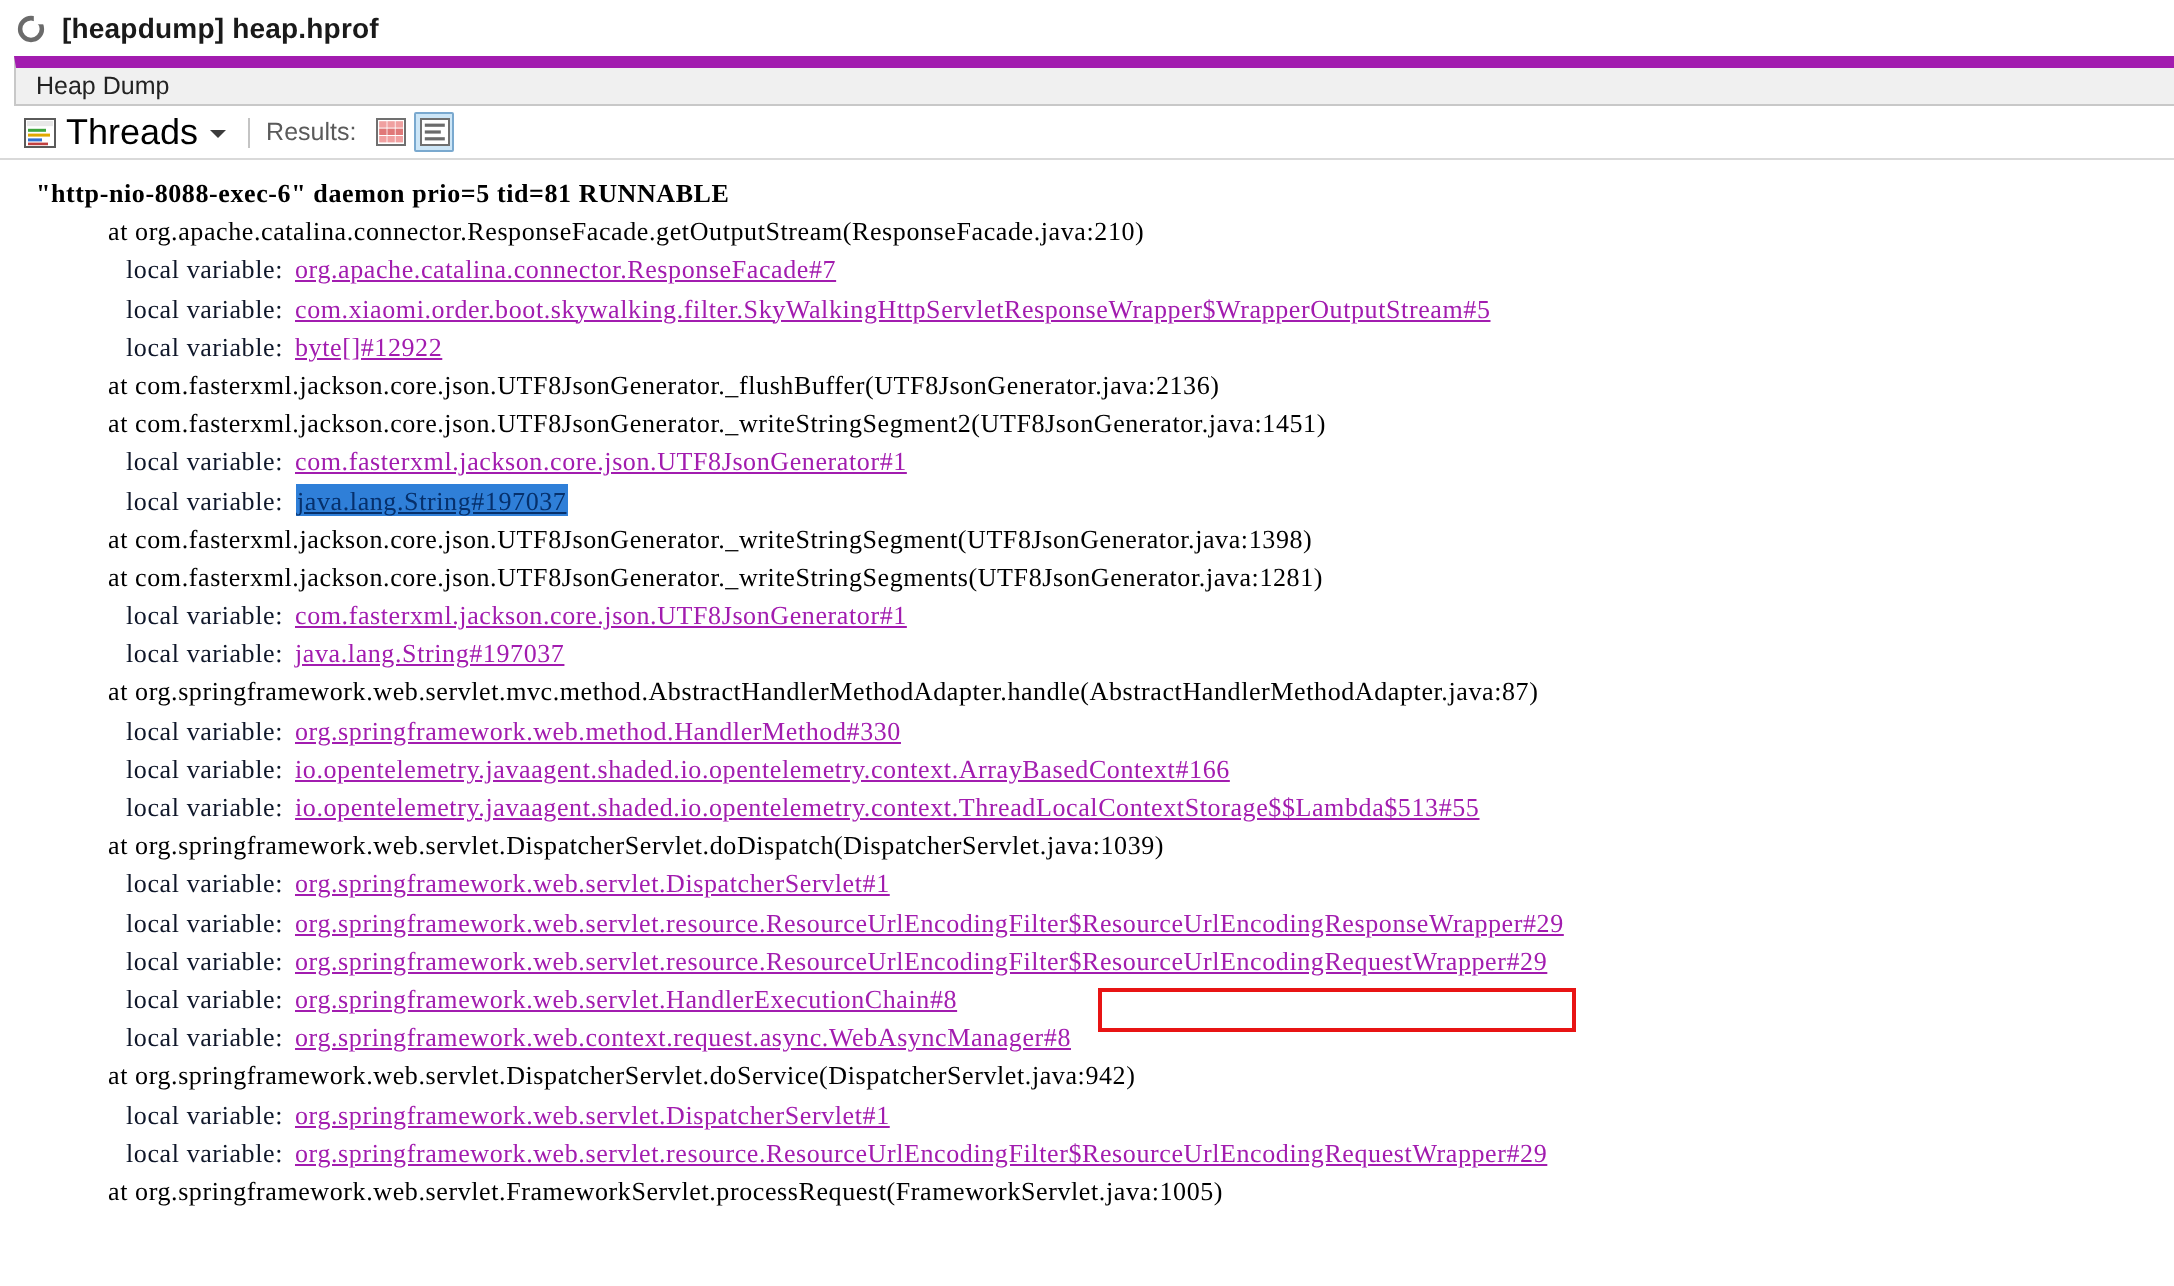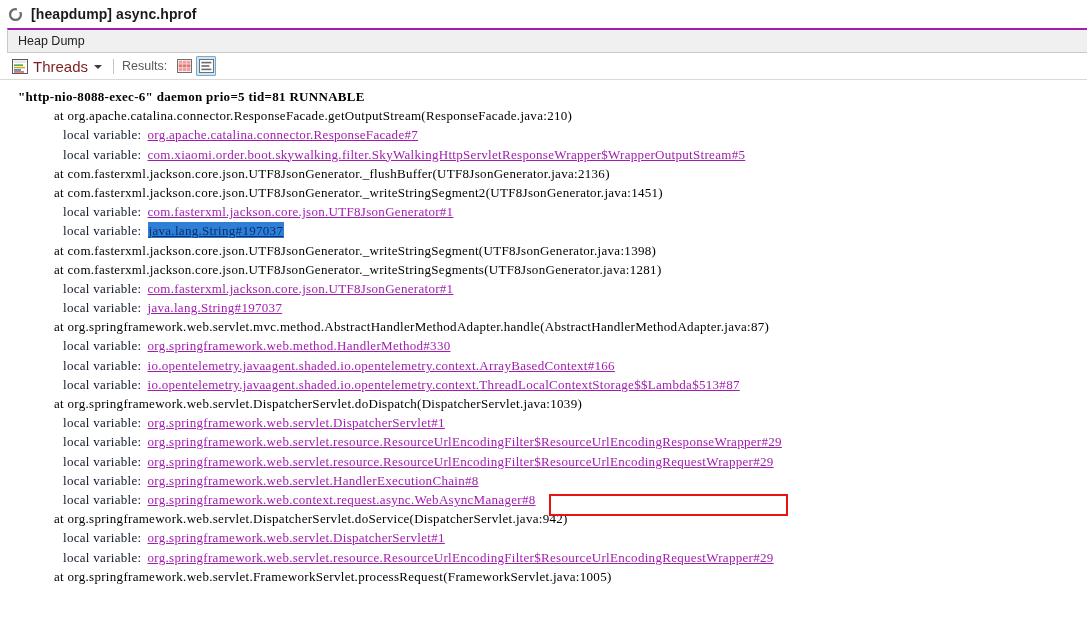--- a/index.html
+++ b/index.html
@@ -43,21 +43,21 @@
     font-weight: bold;
     color: #1a1a1a;
     letter-spacing: 0.1px;
     white-space: nowrap;
   }
 
   
   .tabstrip {
     height: 25px;
     background: #f0f0f0;
-    border-top: 2px solid #a21caf;
+    border-top: 6px solid #a21caf;
     border-bottom: 1px solid #c8c8c8;
     display: flex;
     align-items: center;
     box-sizing: border-box;
     margin-left: 7px;
     border-left: 1px solid #c8c8c8;
   }
   .tab {
     height: 100%;
     display: flex;
@@ -81,22 +81,22 @@
     border-bottom: 1px solid #d9d9d9;
   }
   .tb-item {
     display: flex;
     align-items: center;
     height: 22px;
     padding: 0 3px;
     cursor: default;
   }
   .tb-label {
-    font-size: 15px;
-    color: #7f1d1d;
+    font-size: 18px;
+    color: #000000;
     margin-left: 5px;
     white-space: nowrap;
   }
   .caret {
     width: 0;
     height: 0;
     border-left: 4px solid transparent;
     border-right: 4px solid transparent;
     border-top: 4px solid #3c3c3c;
     margin-left: 6px;
@@ -180,21 +180,21 @@
 <body>
 
 <div id="app">
 
   <div class="titlebar">
     <svg class="ring-icon" viewBox="0 0 16 16">
       <circle cx="8" cy="8" r="5.8" fill="none" stroke="#6b6b6b" stroke-width="2.4"></circle>
       <rect x="9.5" y="0.5" width="6" height="5" fill="#ffffff"></rect>
       <path d="M10 2.5 L14.5 2.5" stroke="#ffffff" stroke-width="2"></path>
     </svg>
-    <span class="title-text">[heapdump] async.hprof</span>
+    <span class="title-text">[heapdump] heap.hprof</span>
   </div>
 
   <div class="tabstrip">
     <div class="tab">
       <span>Heap Dump</span>
     </div>
   </div>
 
   <div class="toolbar">
     <div class="tb-item">
@@ -237,32 +237,33 @@
         <rect x="2.4" y="9.6" width="10" height="1.6" fill="#6b6b6b"></rect>
       </svg>
     </div>
   </div>
 
   <div class="content" id="stack-container">
       <div class="ln indent0">"http-nio-8088-exec-6" daemon prio=5 tid=81 RUNNABLE</div>
       <div class="ln indent1">at org.apache.catalina.connector.ResponseFacade.getOutputStream(ResponseFacade.java:210)</div>
       <div class="ln indent2"><span class="lv-label">local variable:</span><span class="lv-val">org.apache.catalina.connector.ResponseFacade#7</span></div>
       <div class="ln indent2"><span class="lv-label">local variable:</span><span class="lv-val">com.xiaomi.order.boot.skywalking.filter.SkyWalkingHttpServletResponseWrapper$WrapperOutputStream#5</span></div>
+      <div class="ln indent2"><span class="lv-label">local variable:</span><span class="lv-val">byte[]#12922</span></div>
       <div class="ln indent1">at com.fasterxml.jackson.core.json.UTF8JsonGenerator._flushBuffer(UTF8JsonGenerator.java:2136)</div>
       <div class="ln indent1">at com.fasterxml.jackson.core.json.UTF8JsonGenerator._writeStringSegment2(UTF8JsonGenerator.java:1451)</div>
       <div class="ln indent2"><span class="lv-label">local variable:</span><span class="lv-val">com.fasterxml.jackson.core.json.UTF8JsonGenerator#1</span></div>
       <div class="ln indent2"><span class="lv-label">local variable:</span><span class="lv-val sel">java.lang.String#197037</span></div>
       <div class="ln indent1">at com.fasterxml.jackson.core.json.UTF8JsonGenerator._writeStringSegment(UTF8JsonGenerator.java:1398)</div>
       <div class="ln indent1">at com.fasterxml.jackson.core.json.UTF8JsonGenerator._writeStringSegments(UTF8JsonGenerator.java:1281)</div>
       <div class="ln indent2"><span class="lv-label">local variable:</span><span class="lv-val">com.fasterxml.jackson.core.json.UTF8JsonGenerator#1</span></div>
       <div class="ln indent2"><span class="lv-label">local variable:</span><span class="lv-val">java.lang.String#197037</span></div>
       <div class="ln indent1">at org.springframework.web.servlet.mvc.method.AbstractHandlerMethodAdapter.handle(AbstractHandlerMethodAdapter.java:87)</div>
       <div class="ln indent2"><span class="lv-label">local variable:</span><span class="lv-val">org.springframework.web.method.HandlerMethod#330</span></div>
       <div class="ln indent2"><span class="lv-label">local variable:</span><span class="lv-val">io.opentelemetry.javaagent.shaded.io.opentelemetry.context.ArrayBasedContext#166</span></div>
-      <div class="ln indent2"><span class="lv-label">local variable:</span><span class="lv-val">io.opentelemetry.javaagent.shaded.io.opentelemetry.context.ThreadLocalContextStorage$$Lambda$513#87</span></div>
+      <div class="ln indent2"><span class="lv-label">local variable:</span><span class="lv-val">io.opentelemetry.javaagent.shaded.io.opentelemetry.context.ThreadLocalContextStorage$$Lambda$513#55</span></div>
       <div class="ln indent1">at org.springframework.web.servlet.DispatcherServlet.doDispatch(DispatcherServlet.java:1039)</div>
       <div class="ln indent2"><span class="lv-label">local variable:</span><span class="lv-val">org.springframework.web.servlet.DispatcherServlet#1</span></div>
       <div class="ln indent2"><span class="lv-label">local variable:</span><span class="lv-val">org.springframework.web.servlet.resource.ResourceUrlEncodingFilter$ResourceUrlEncodingResponseWrapper#29</span></div>
       <div class="ln indent2"><span class="lv-label">local variable:</span><span class="lv-val">org.springframework.web.servlet.resource.ResourceUrlEncodingFilter$ResourceUrlEncodingRequestWrapper#29</span></div>
       <div class="ln indent2"><span class="lv-label">local variable:</span><span class="lv-val">org.springframework.web.servlet.HandlerExecutionChain#8</span></div>
       <div class="ln indent2"><span class="lv-label">local variable:</span><span class="lv-val">org.springframework.web.context.request.async.WebAsyncManager#8</span></div>
       <div class="ln indent1">at org.springframework.web.servlet.DispatcherServlet.doService(DispatcherServlet.java:942)</div>
       <div class="ln indent2"><span class="lv-label">local variable:</span><span class="lv-val">org.springframework.web.servlet.DispatcherServlet#1</span></div>
       <div class="ln indent2"><span class="lv-label">local variable:</span><span class="lv-val">org.springframework.web.servlet.resource.ResourceUrlEncodingFilter$ResourceUrlEncodingRequestWrapper#29</span></div>
       <div class="ln indent1">at org.springframework.web.servlet.FrameworkServlet.processRequest(FrameworkServlet.java:1005)</div>

